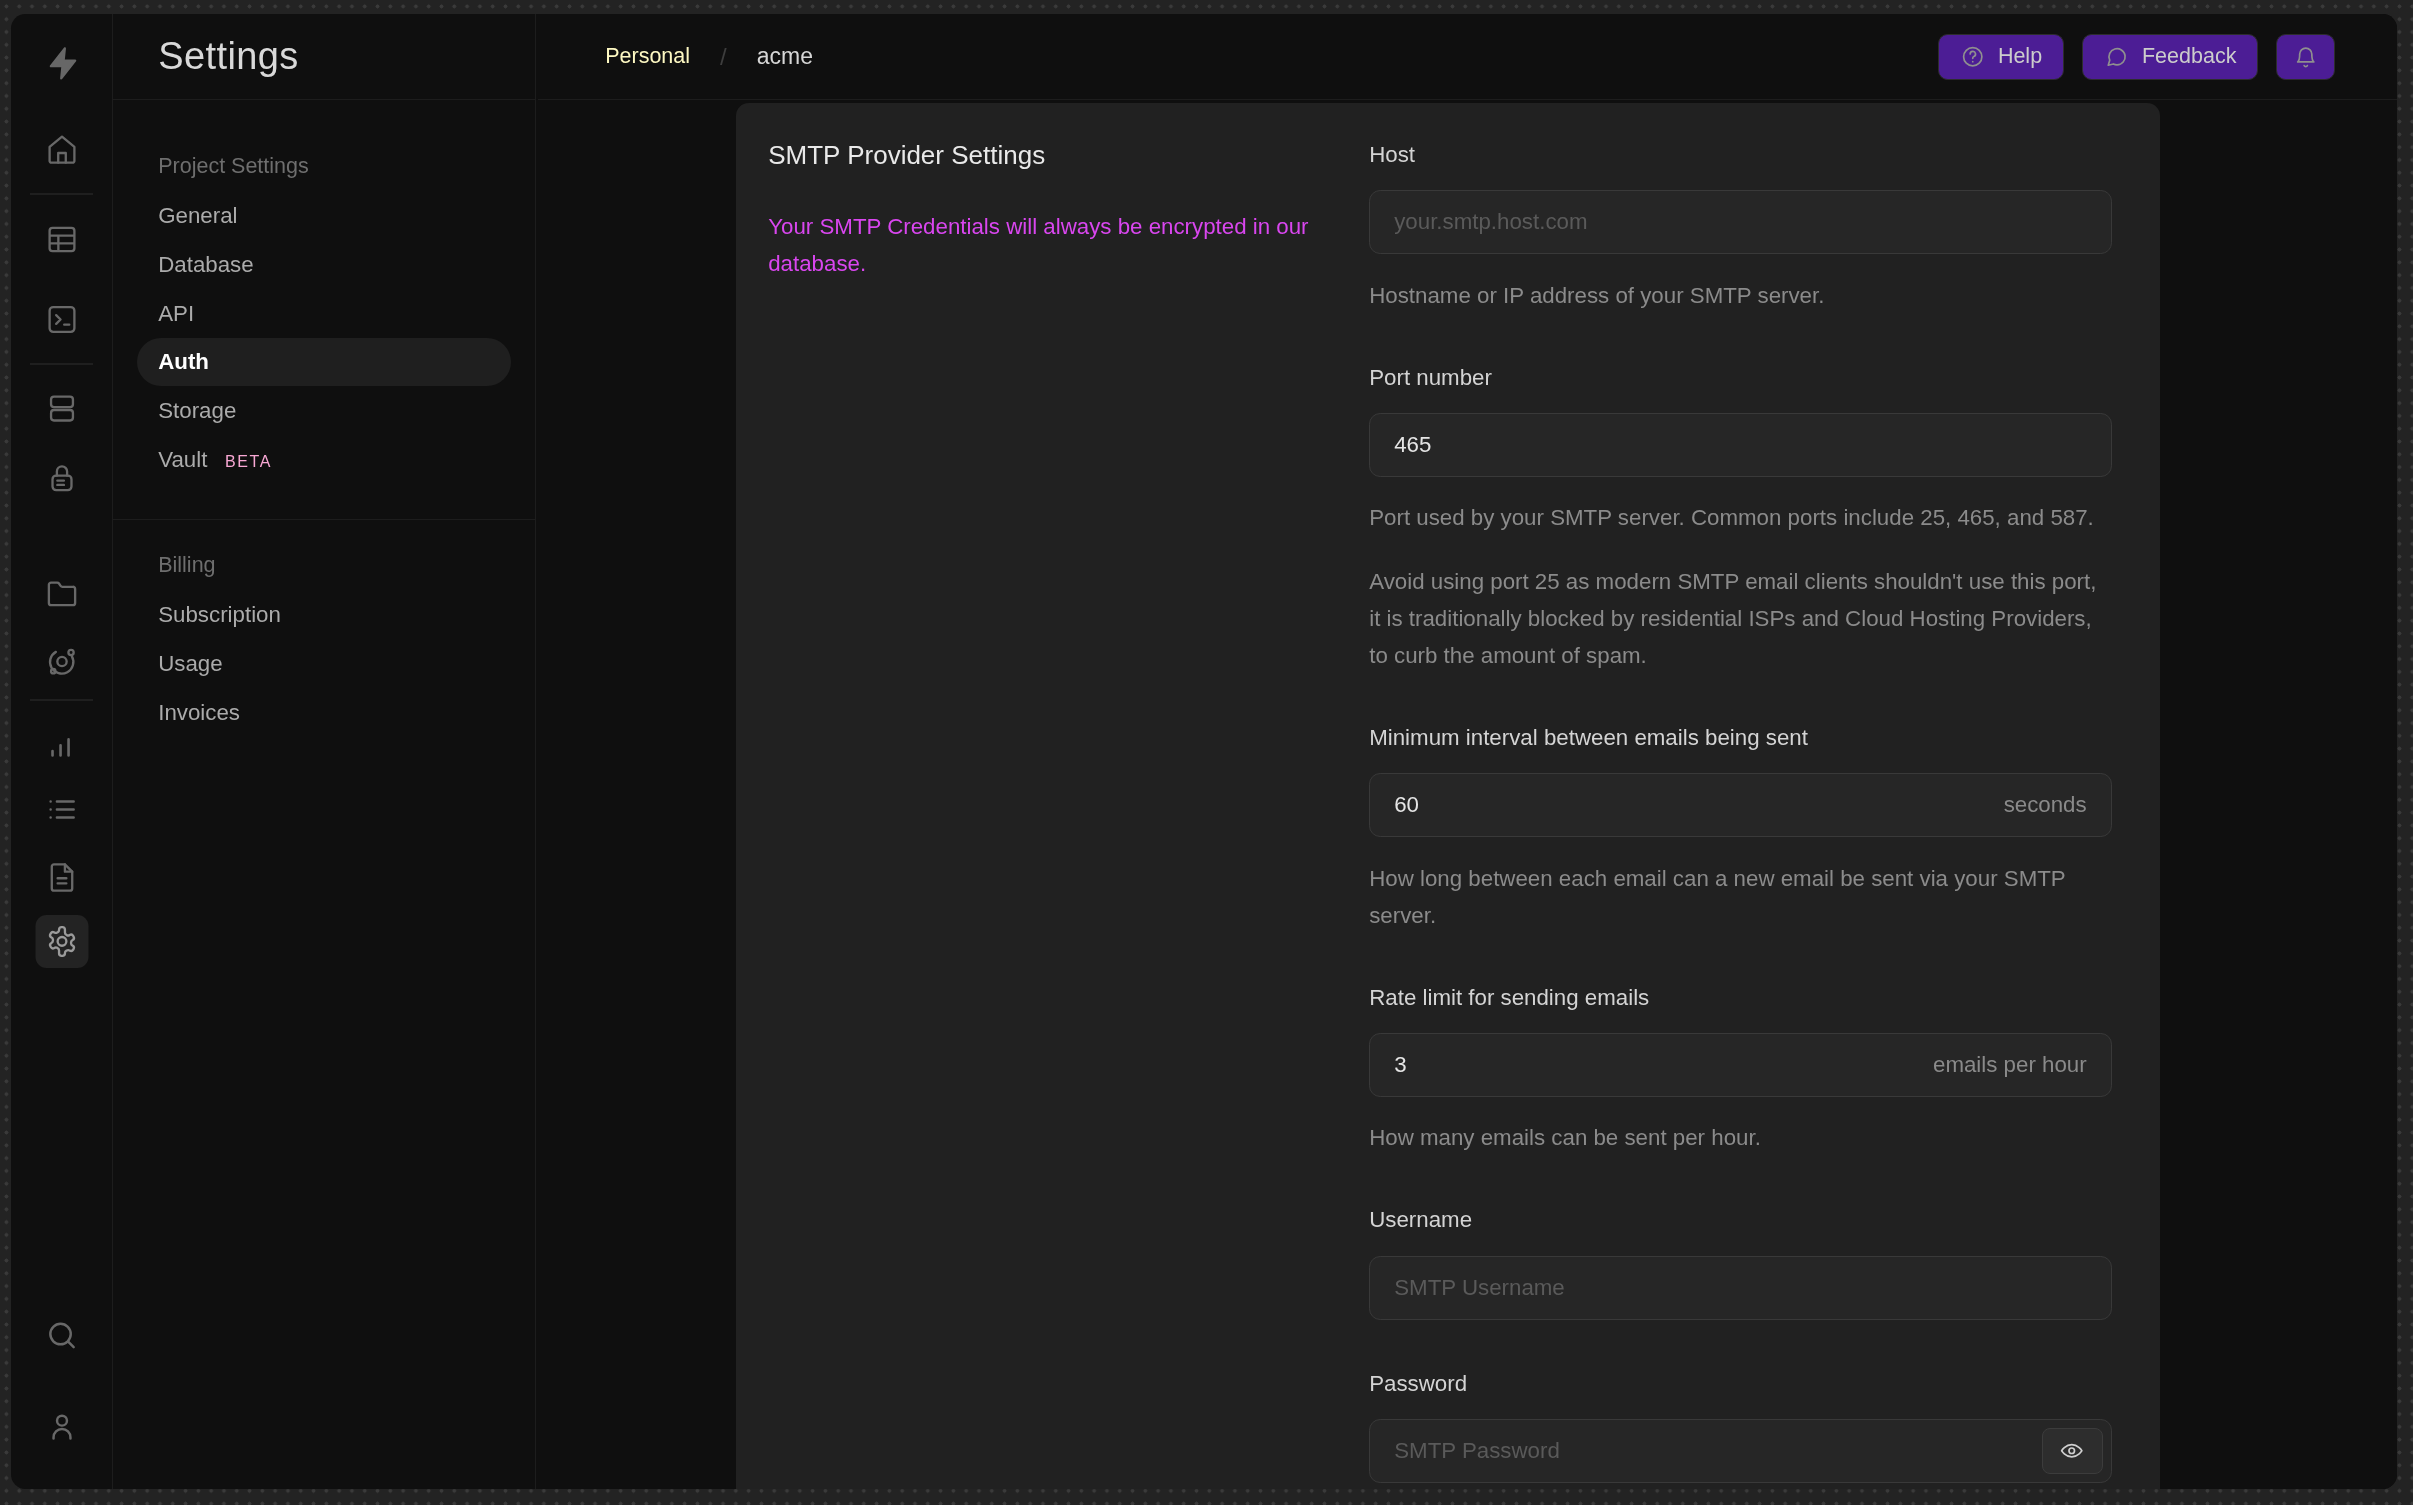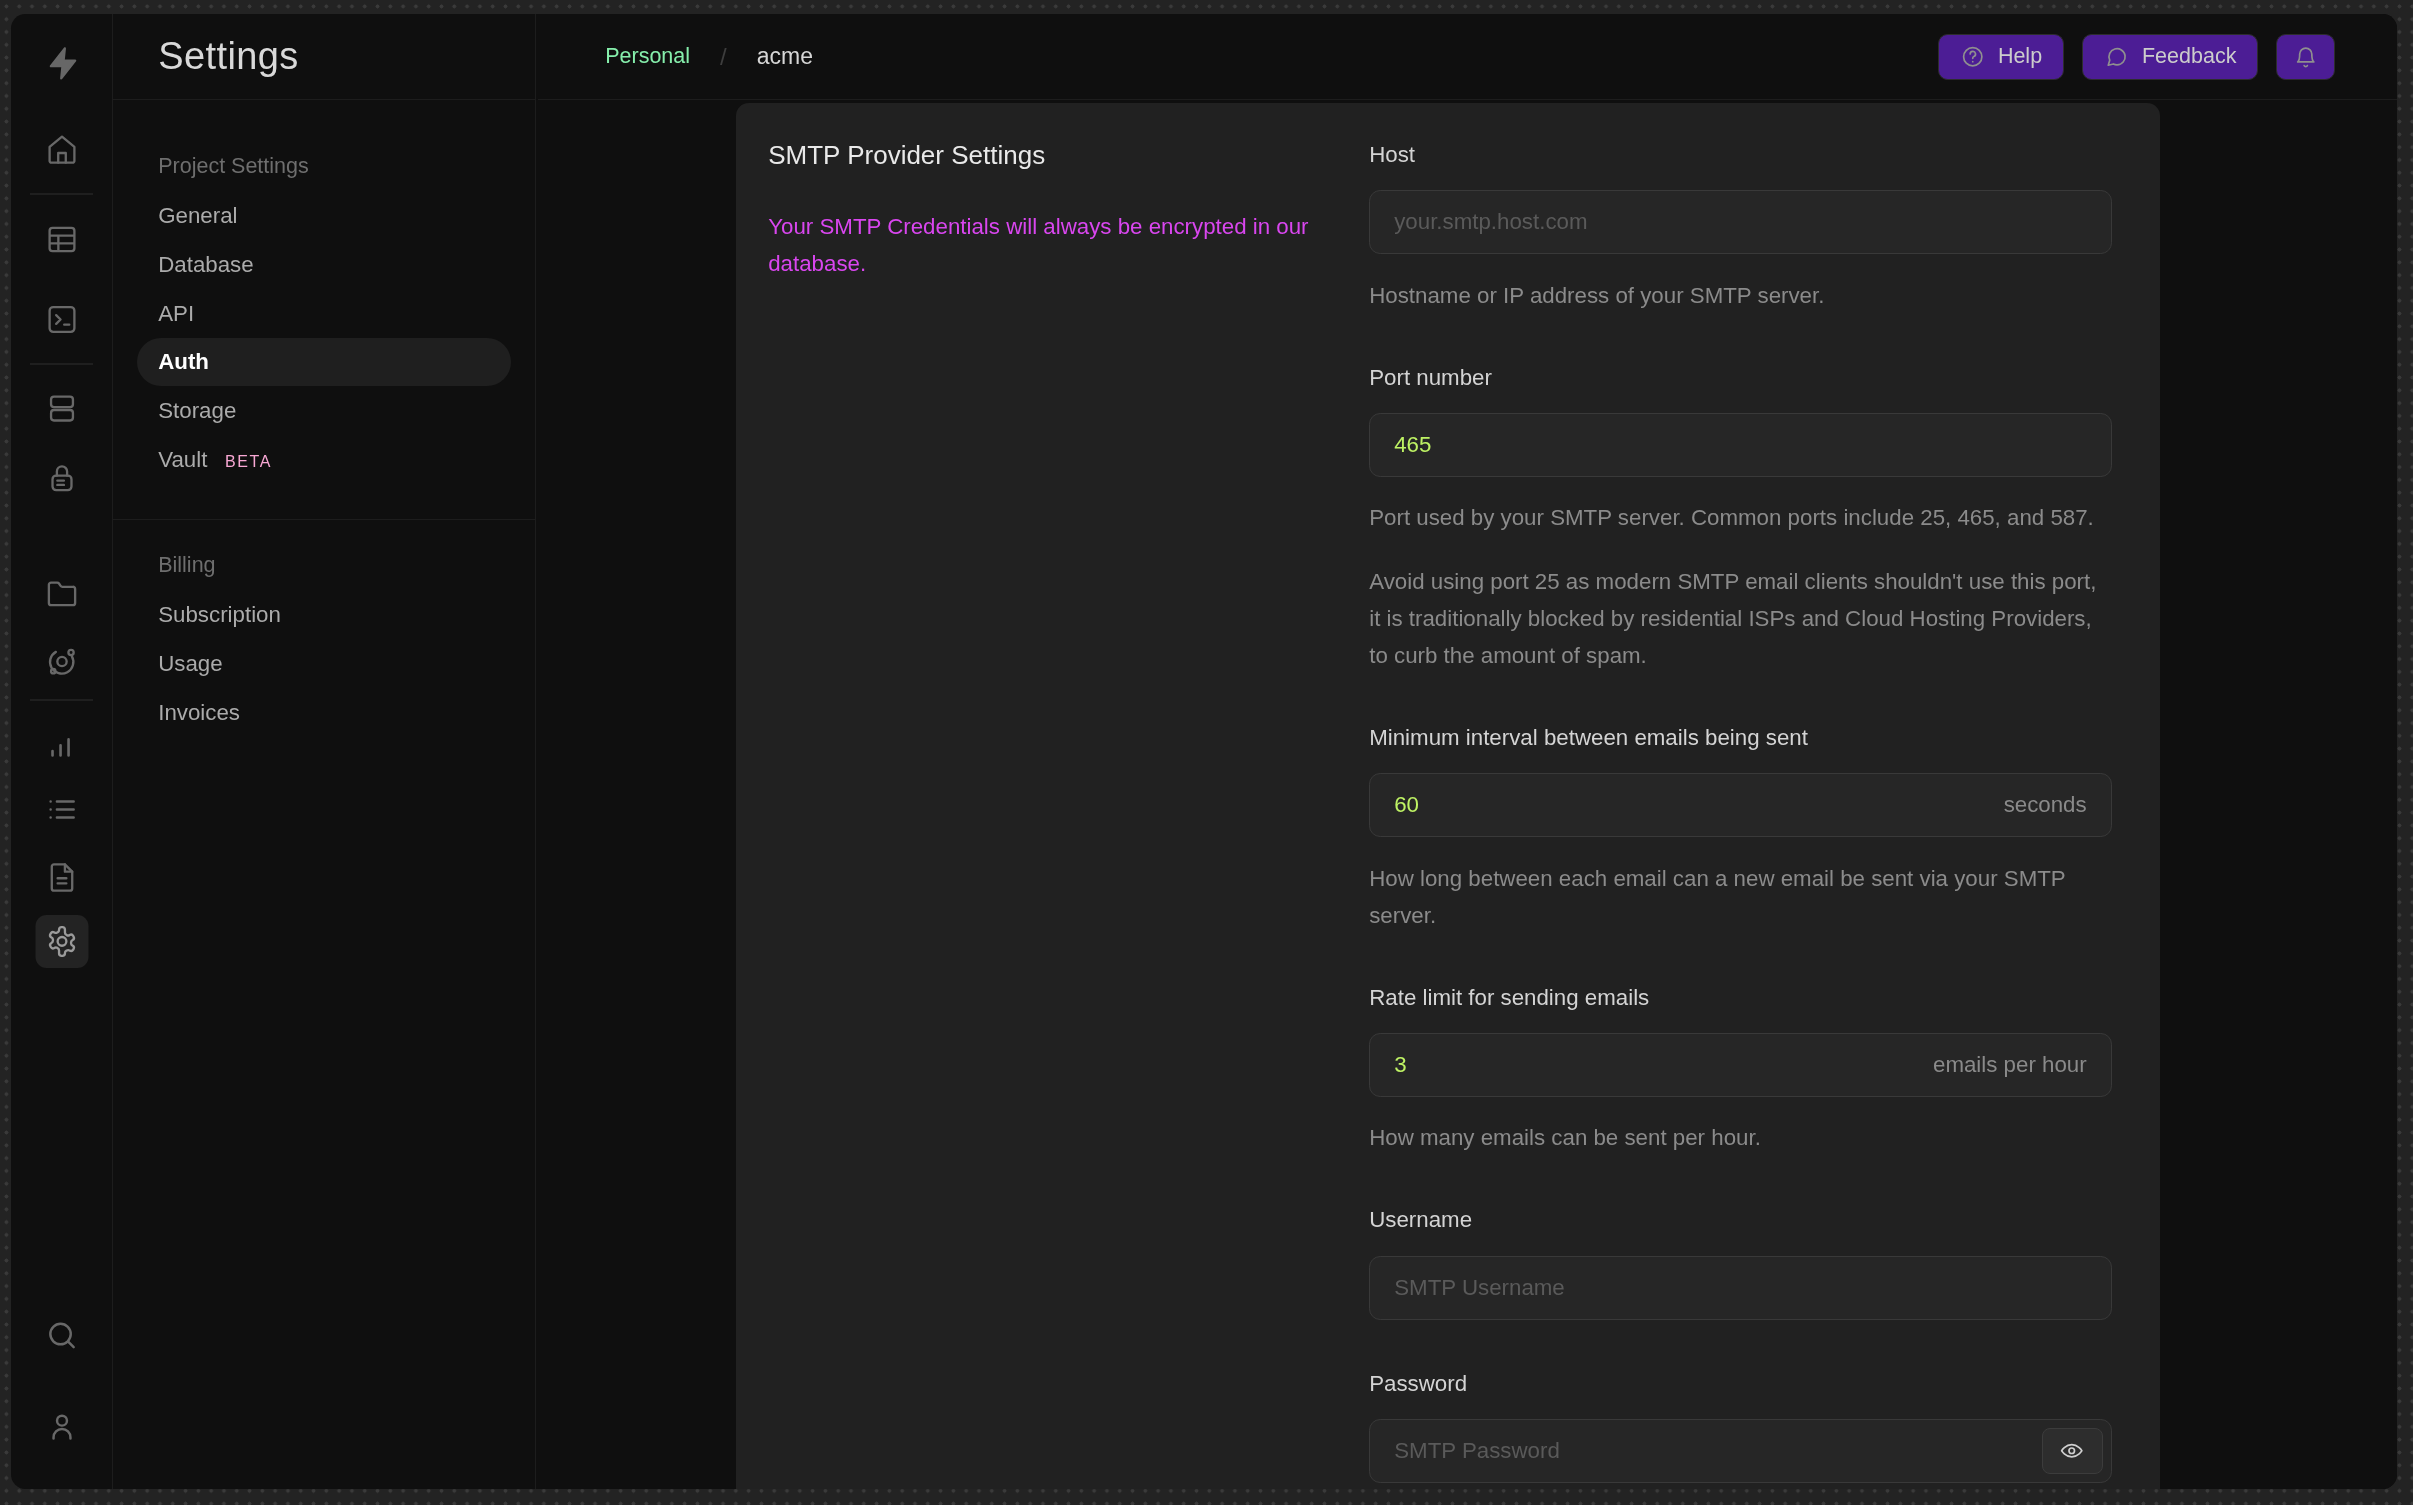--- a/index.html
+++ b/index.html
@@ -65,21 +65,21 @@
   .menu .billing-header { margin-top:21px; }
 
   
   .main { position:absolute; left:527px; right:0; top:0; bottom:0; background:#0f0f0f; }
   .main-header {
     height:86px; border-bottom:1.6px solid #1d1d1d;
     display:flex; align-items:center; justify-content:space-between;
     padding:0 62px 0 67px;
   }
   .breadcrumb { display:flex; align-items:center; gap:30px; }
-  .crumb-org { font-size:21.5px; color:#86efac; cursor:pointer; }
+  .crumb-org { font-size:21.5px; color:#fef9c3; cursor:pointer; }
   .crumb-sep { font-size:24px; color:#3d3d3d; }
   .crumb-project { font-size:23px; color:#d6d6d6; cursor:pointer; }
 
   .header-actions { display:flex; align-items:center; gap:17.6px; }
   .hbtn {
     height:46px; display:flex; align-items:center; gap:12.8px;
     background:#4c1d95; border:1.6px solid #2d2d2d; border-radius:9.6px;
     padding:0 21px; color:#cccccc; font-size:21.5px; cursor:pointer;
     font-family:inherit;
   }
@@ -96,21 +96,21 @@
   .panel-title { font-size:26px; color:#e9e9e9; font-weight:400; }
   .panel-desc  { margin-top:37px; font-size:22.3px; line-height:37px; color:#d946ef; max-width:551px; }
 
   .form { padding-top:1.6px; }
   .field { margin-bottom:51px; }
   .field-label { display:block; font-size:22.3px; color:#d4d4d4; margin-bottom:22.3px; }
   .input-wrap { position:relative; }
   .text-input {
     width:100%; height:64px; background:#262626;
     border:1.6px solid #393939; border-radius:11.2px;
-    padding:0 24px; font-size:22.3px; color:#bef264;
+    padding:0 24px; font-size:22.3px; color:#e5e5e5;
     font-family:inherit; outline:none;
   }
   .text-input.has-suffix { padding-right:208px; }
   .text-input.has-eye { padding-right:104px; }
   .text-input::placeholder { color:#5a5a5a; }
   .input-suffix {
     position:absolute; right:25.5px; top:50%; transform:translateY(-50%);
     font-size:22.3px; color:#8a8a8a; pointer-events:none;
   }
   .helper { margin-top:22.3px; font-size:22.3px; line-height:37px; color:#8b8b8b; max-width:766px; }

